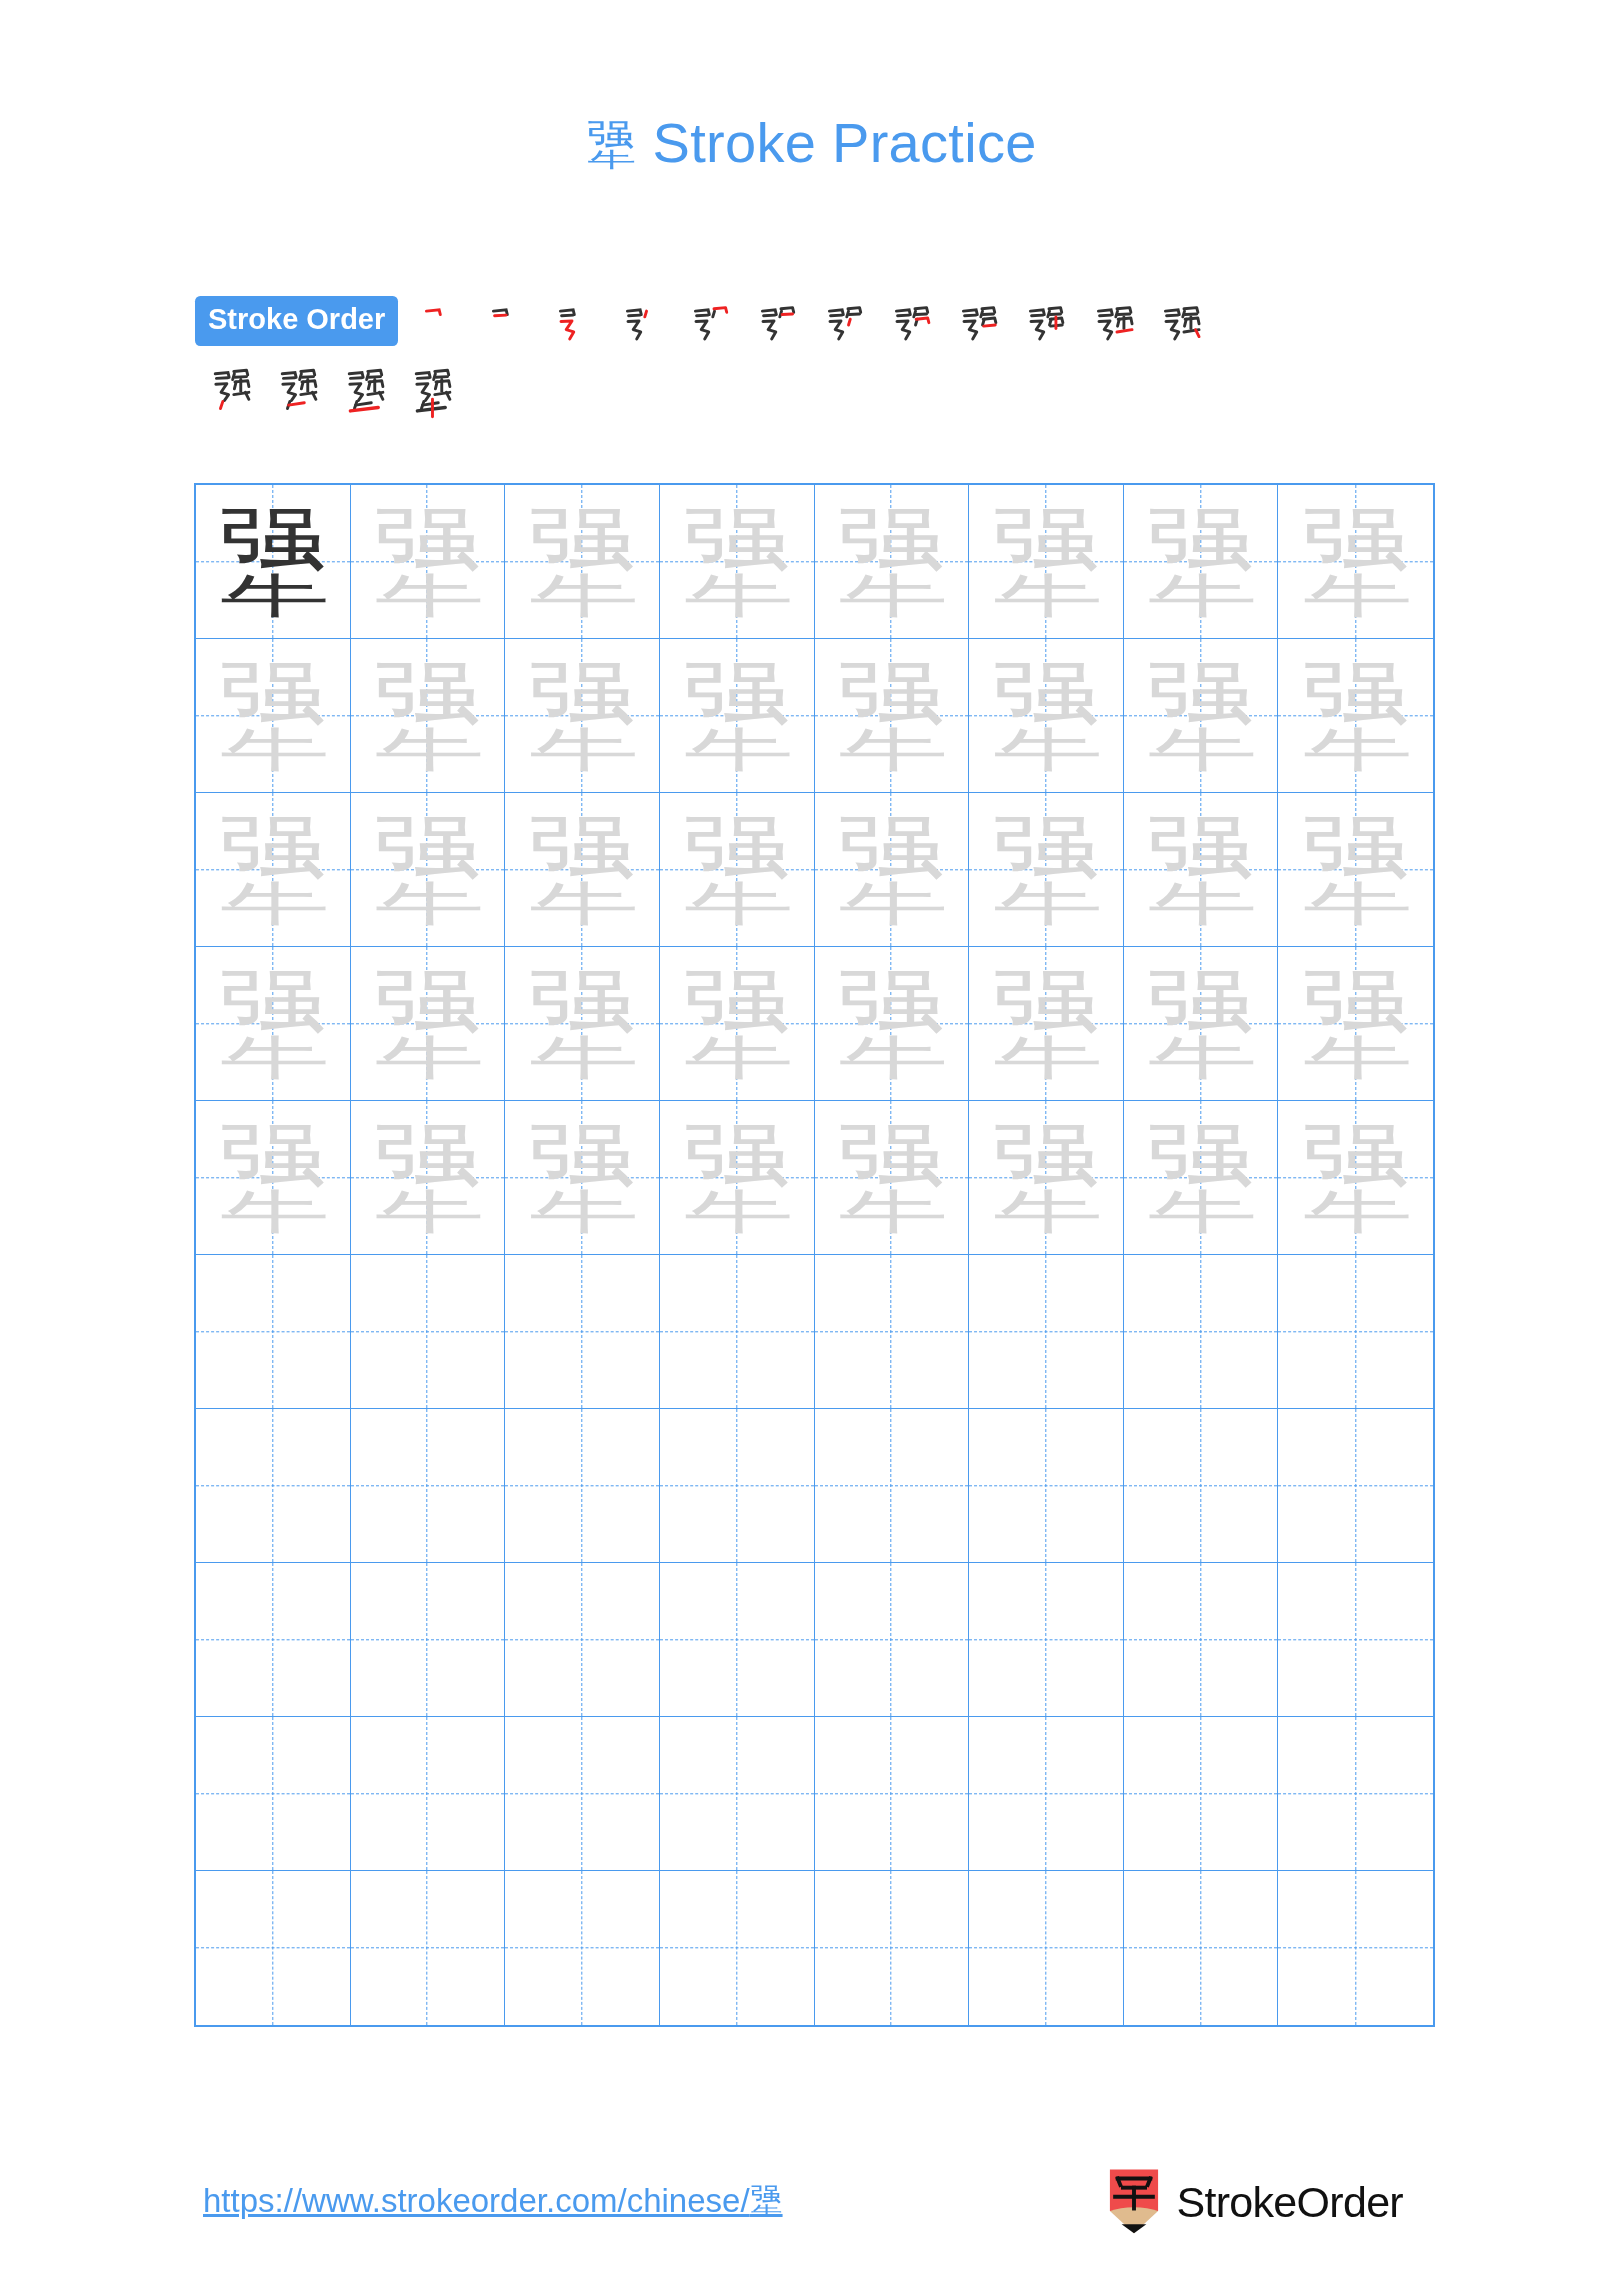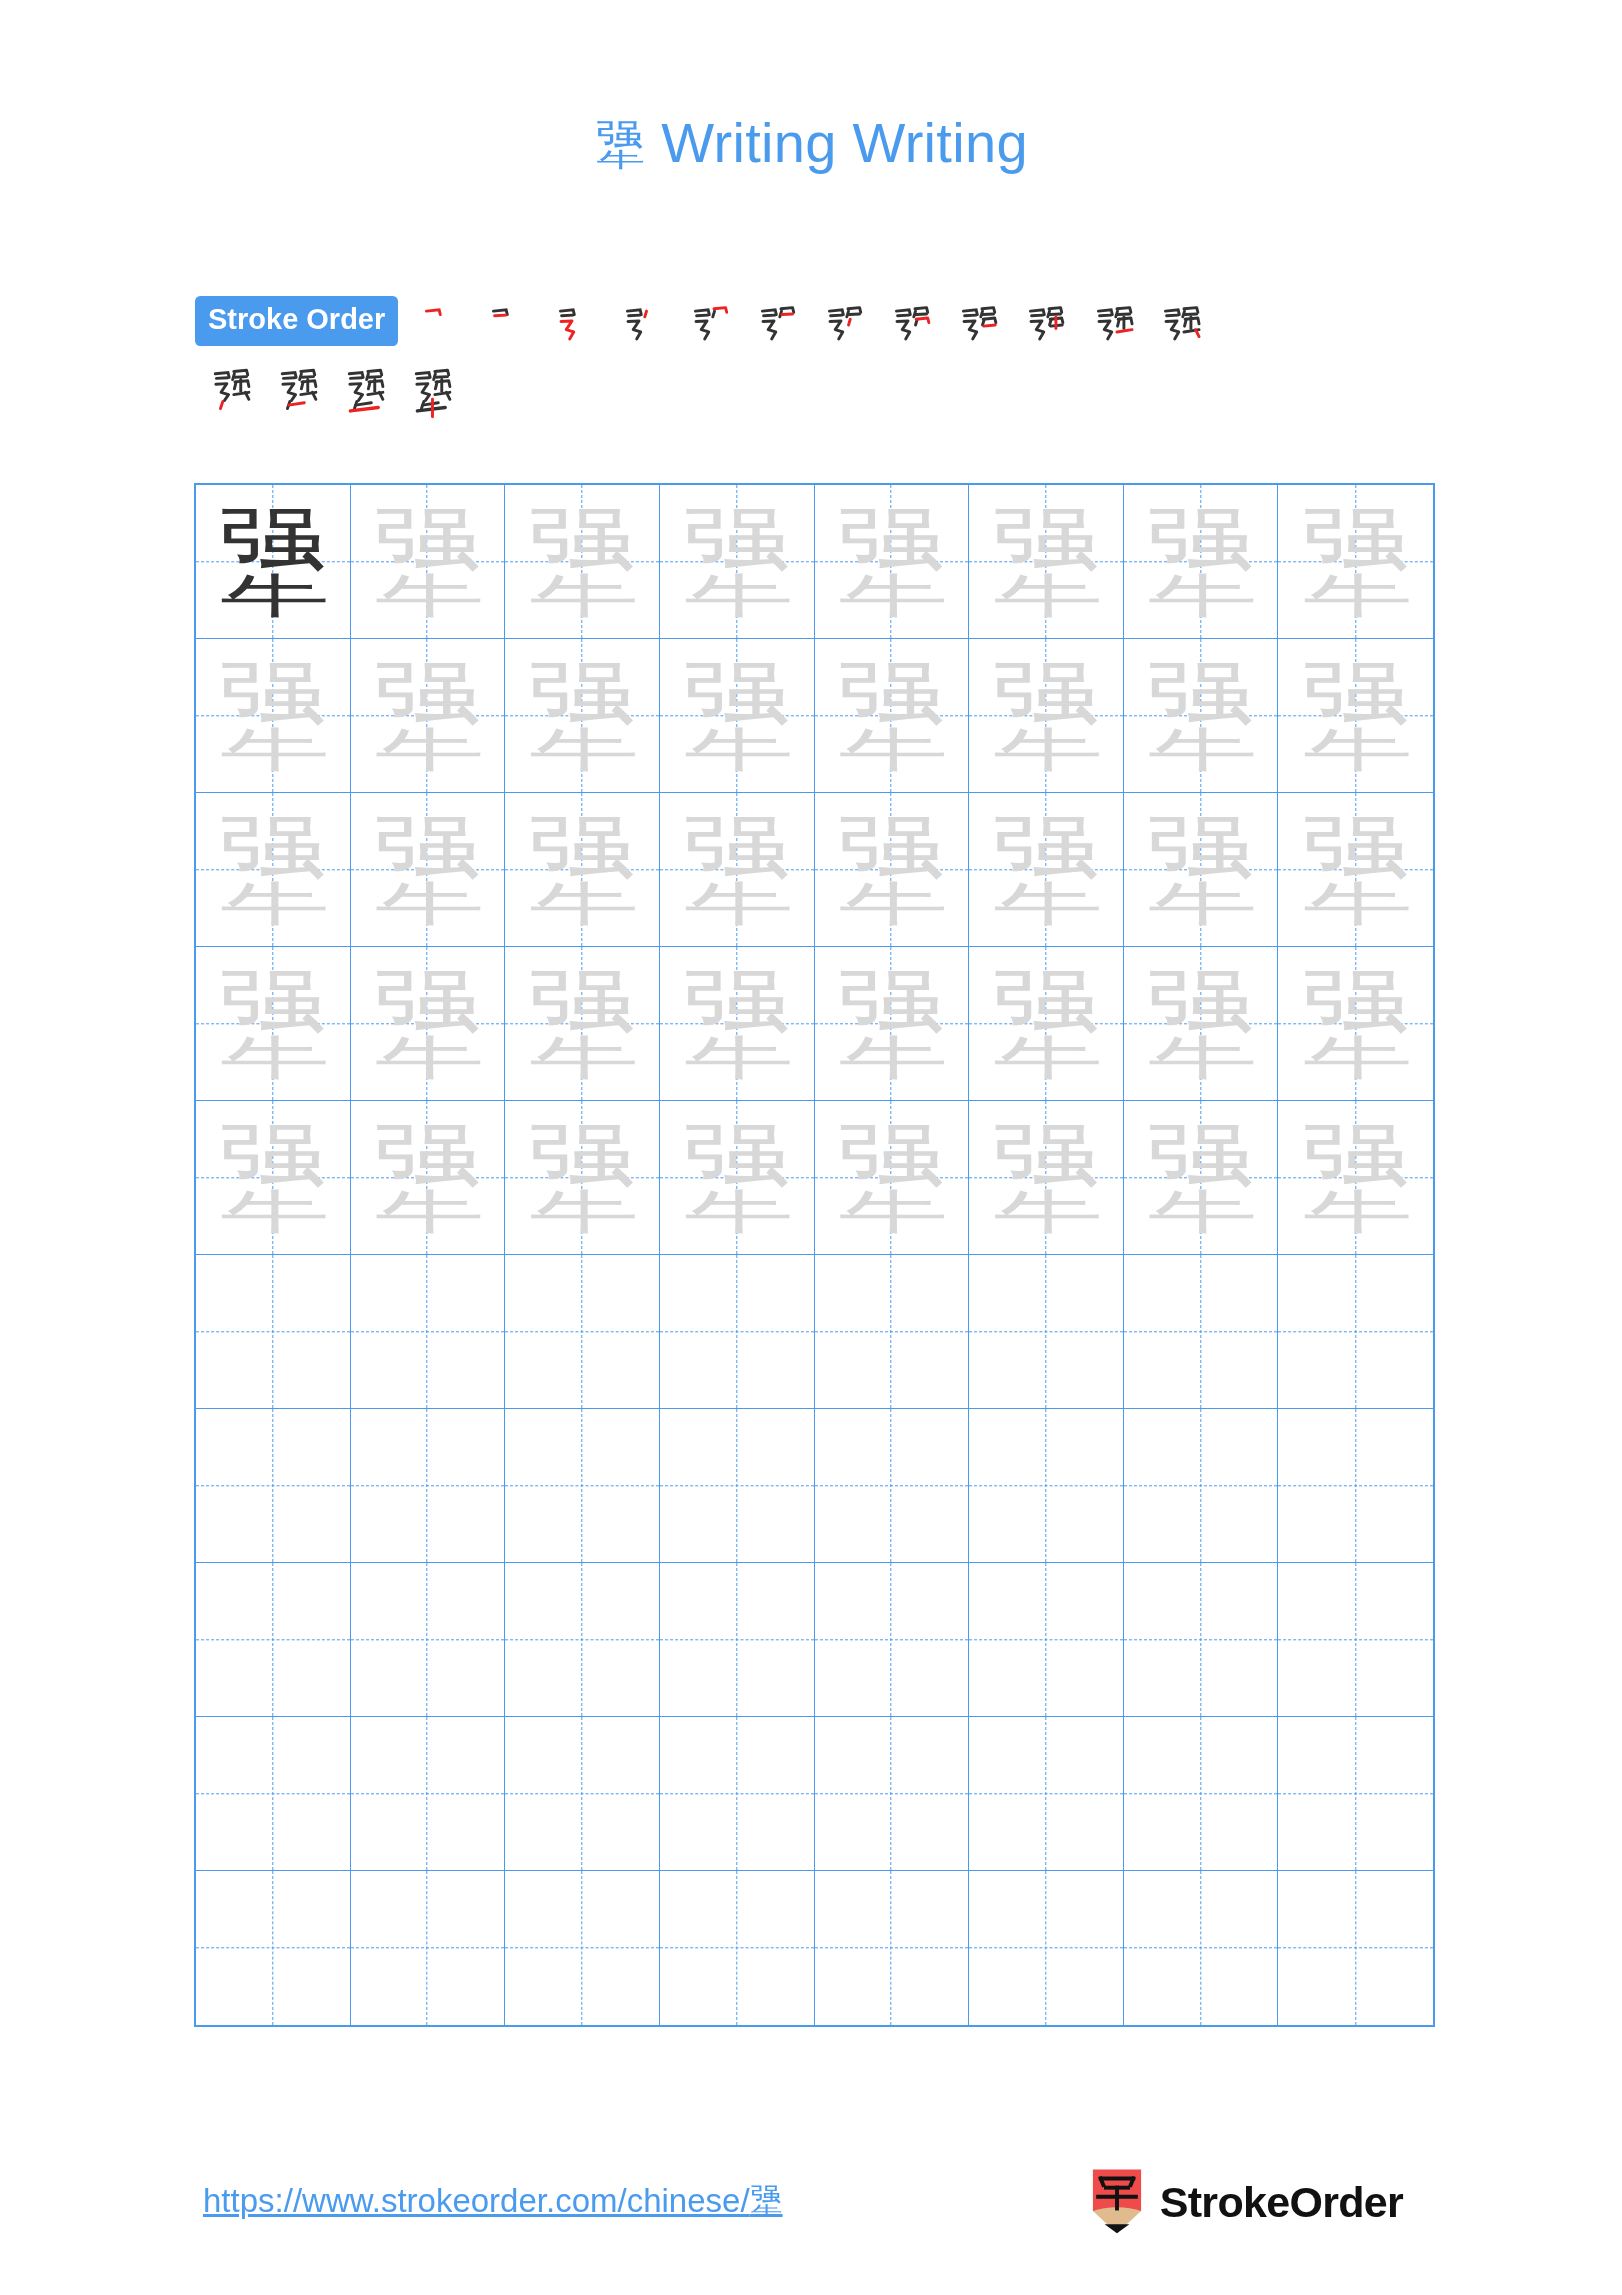--- a/index.html
+++ b/index.html
@@ -162,31 +162,31 @@
     gap: 14.4px;
   }
   .brand-logo {
     width: 56px;
     height: 68px;
     position: relative;
     flex: 0 0 auto;
   }
   .brand-name {
     font-size: 43px;
-    font-weight: bold;
+    font-weight: normal;
     color: #111111;
     letter-spacing: -0.7px;
     white-space: nowrap;
   }
 </style>
 </head>
 <body>
 
 <div class="page-title">
-  <span class="cjk">犟</span><span>&nbsp;</span><span>Writing Writing</span>
+  <span class="cjk">犟</span><span>&nbsp;</span><span>Stroke Practice</span>
 </div>
 
 <div class="stroke-order-section">
 
   <div class="so-row so-row-1">
     <span class="stroke-order-badge">Stroke Order</span>
 
     <div class="stroke-step">
       <svg viewBox="0 0 100 100">
         <path d="M30 26 L52 24 L54 32" stroke="#ee2222" stroke-width="5" fill="none" stroke-linecap="round"></path>

